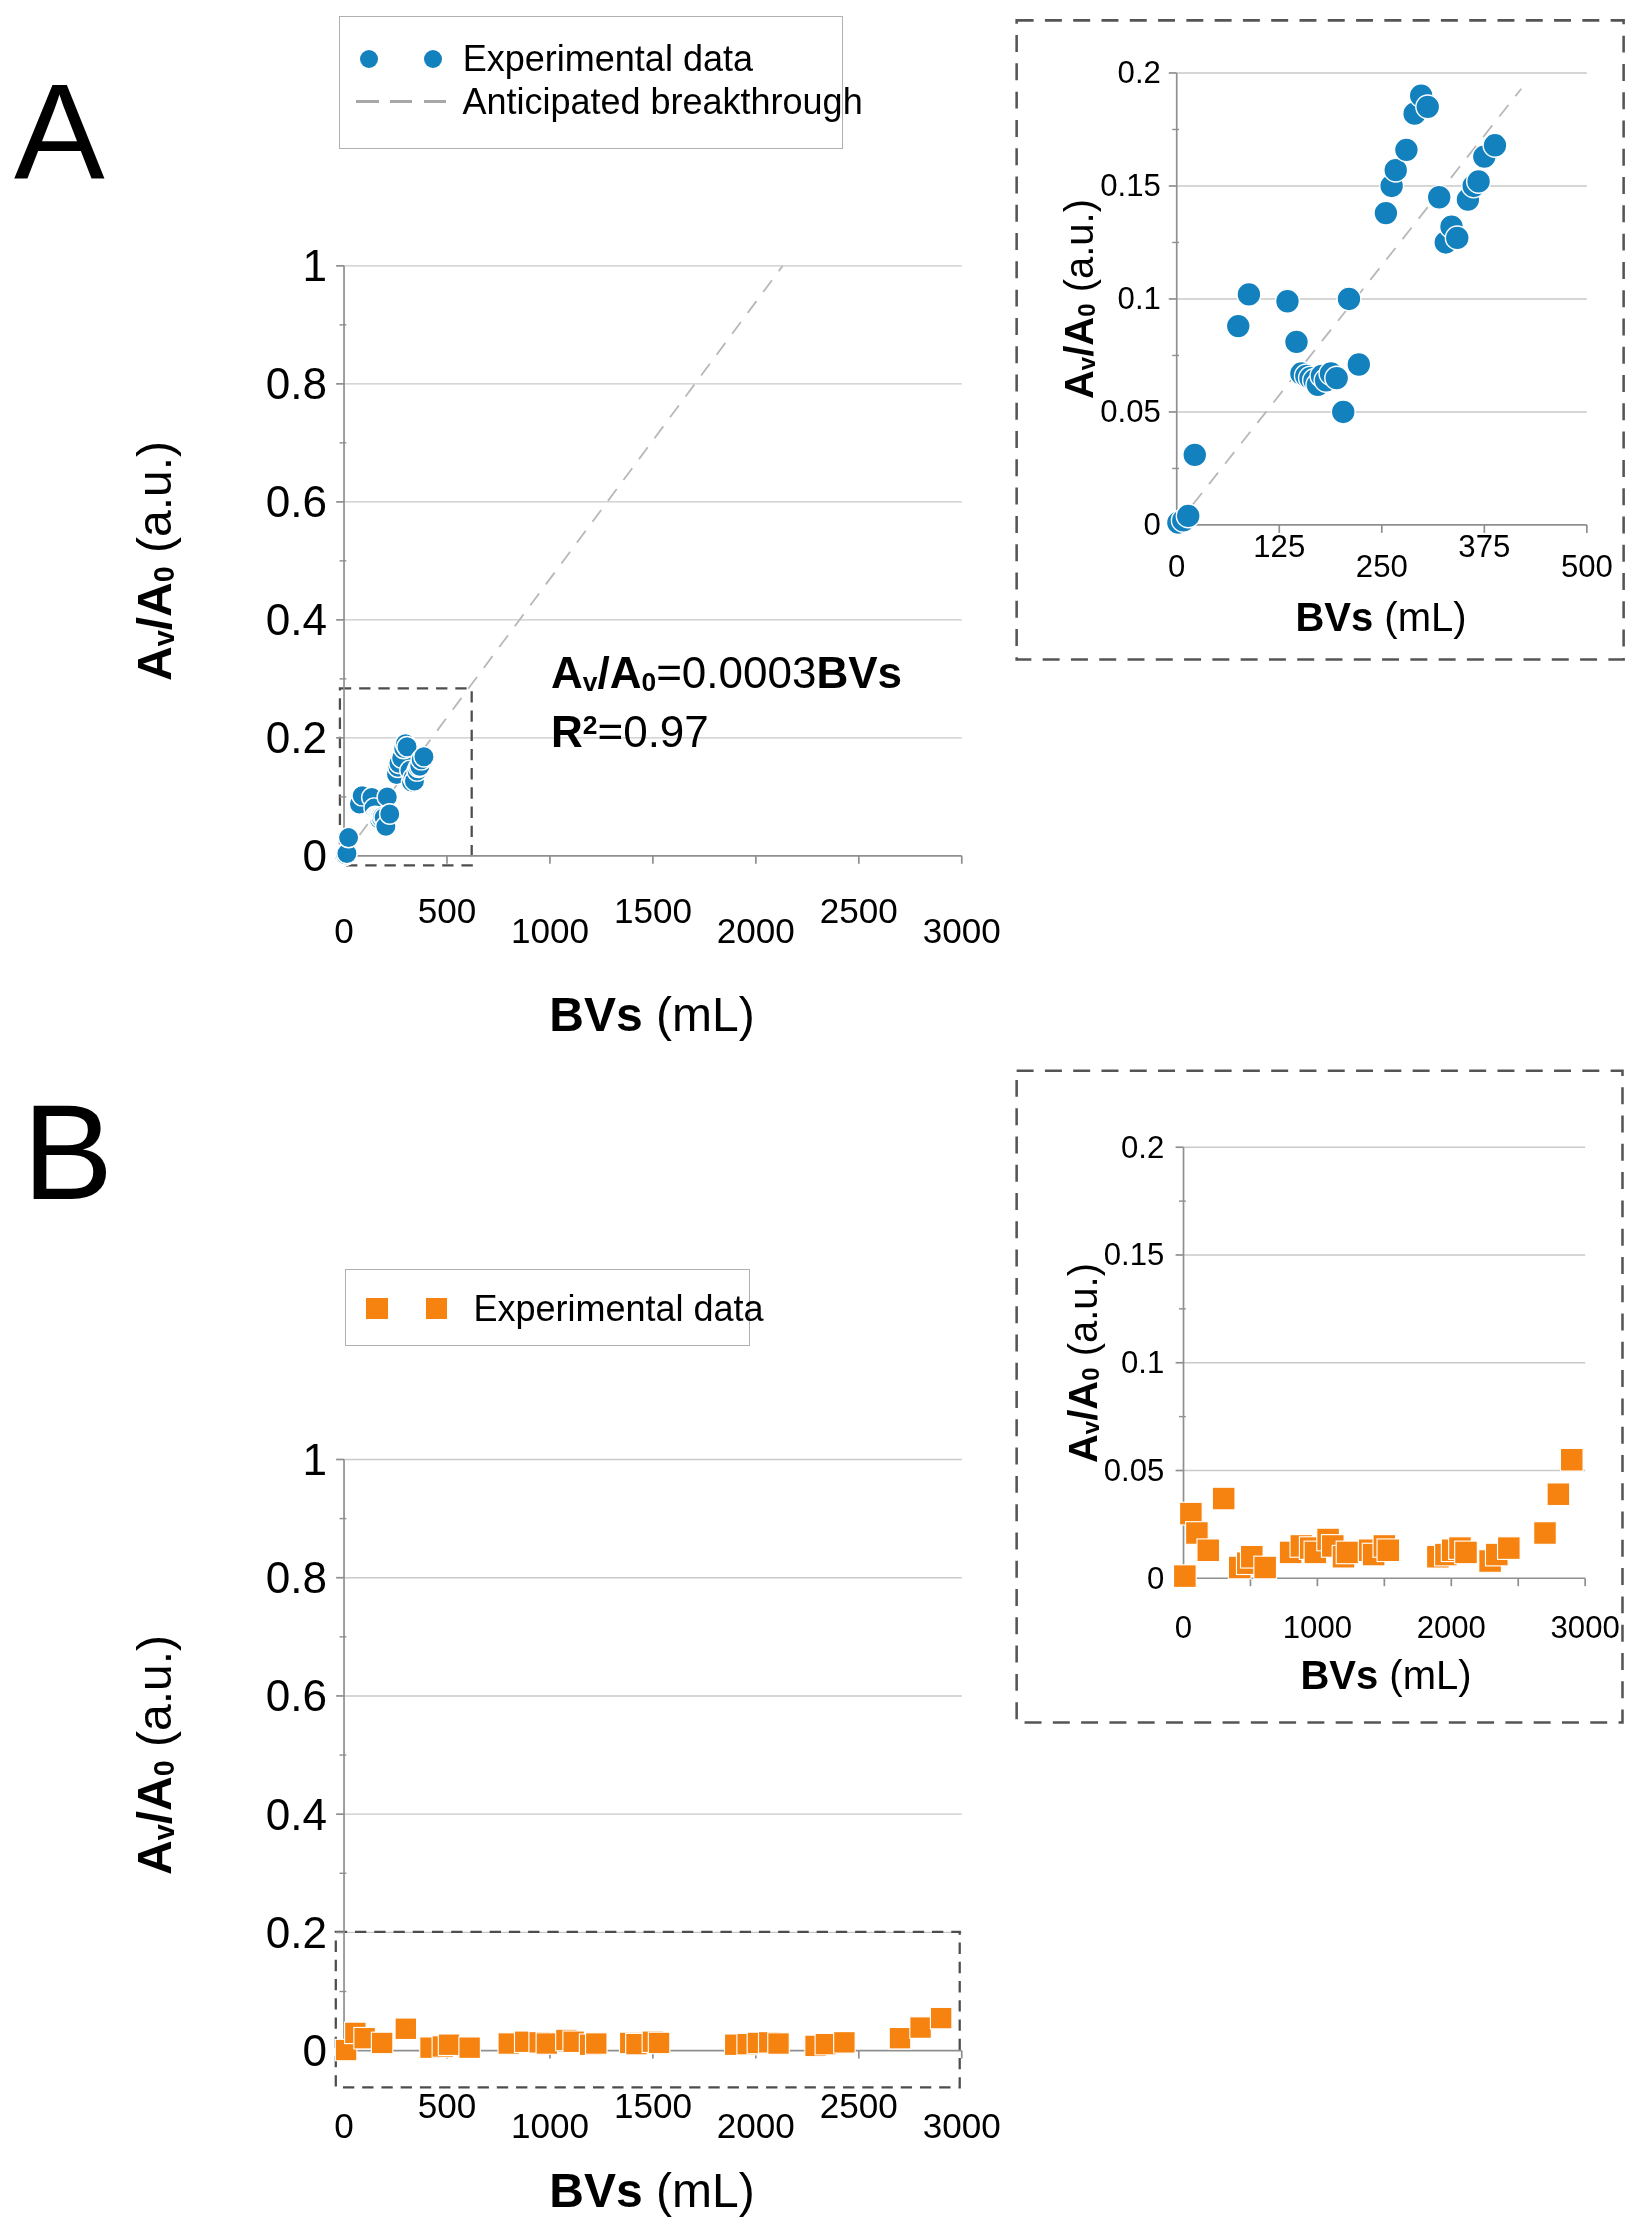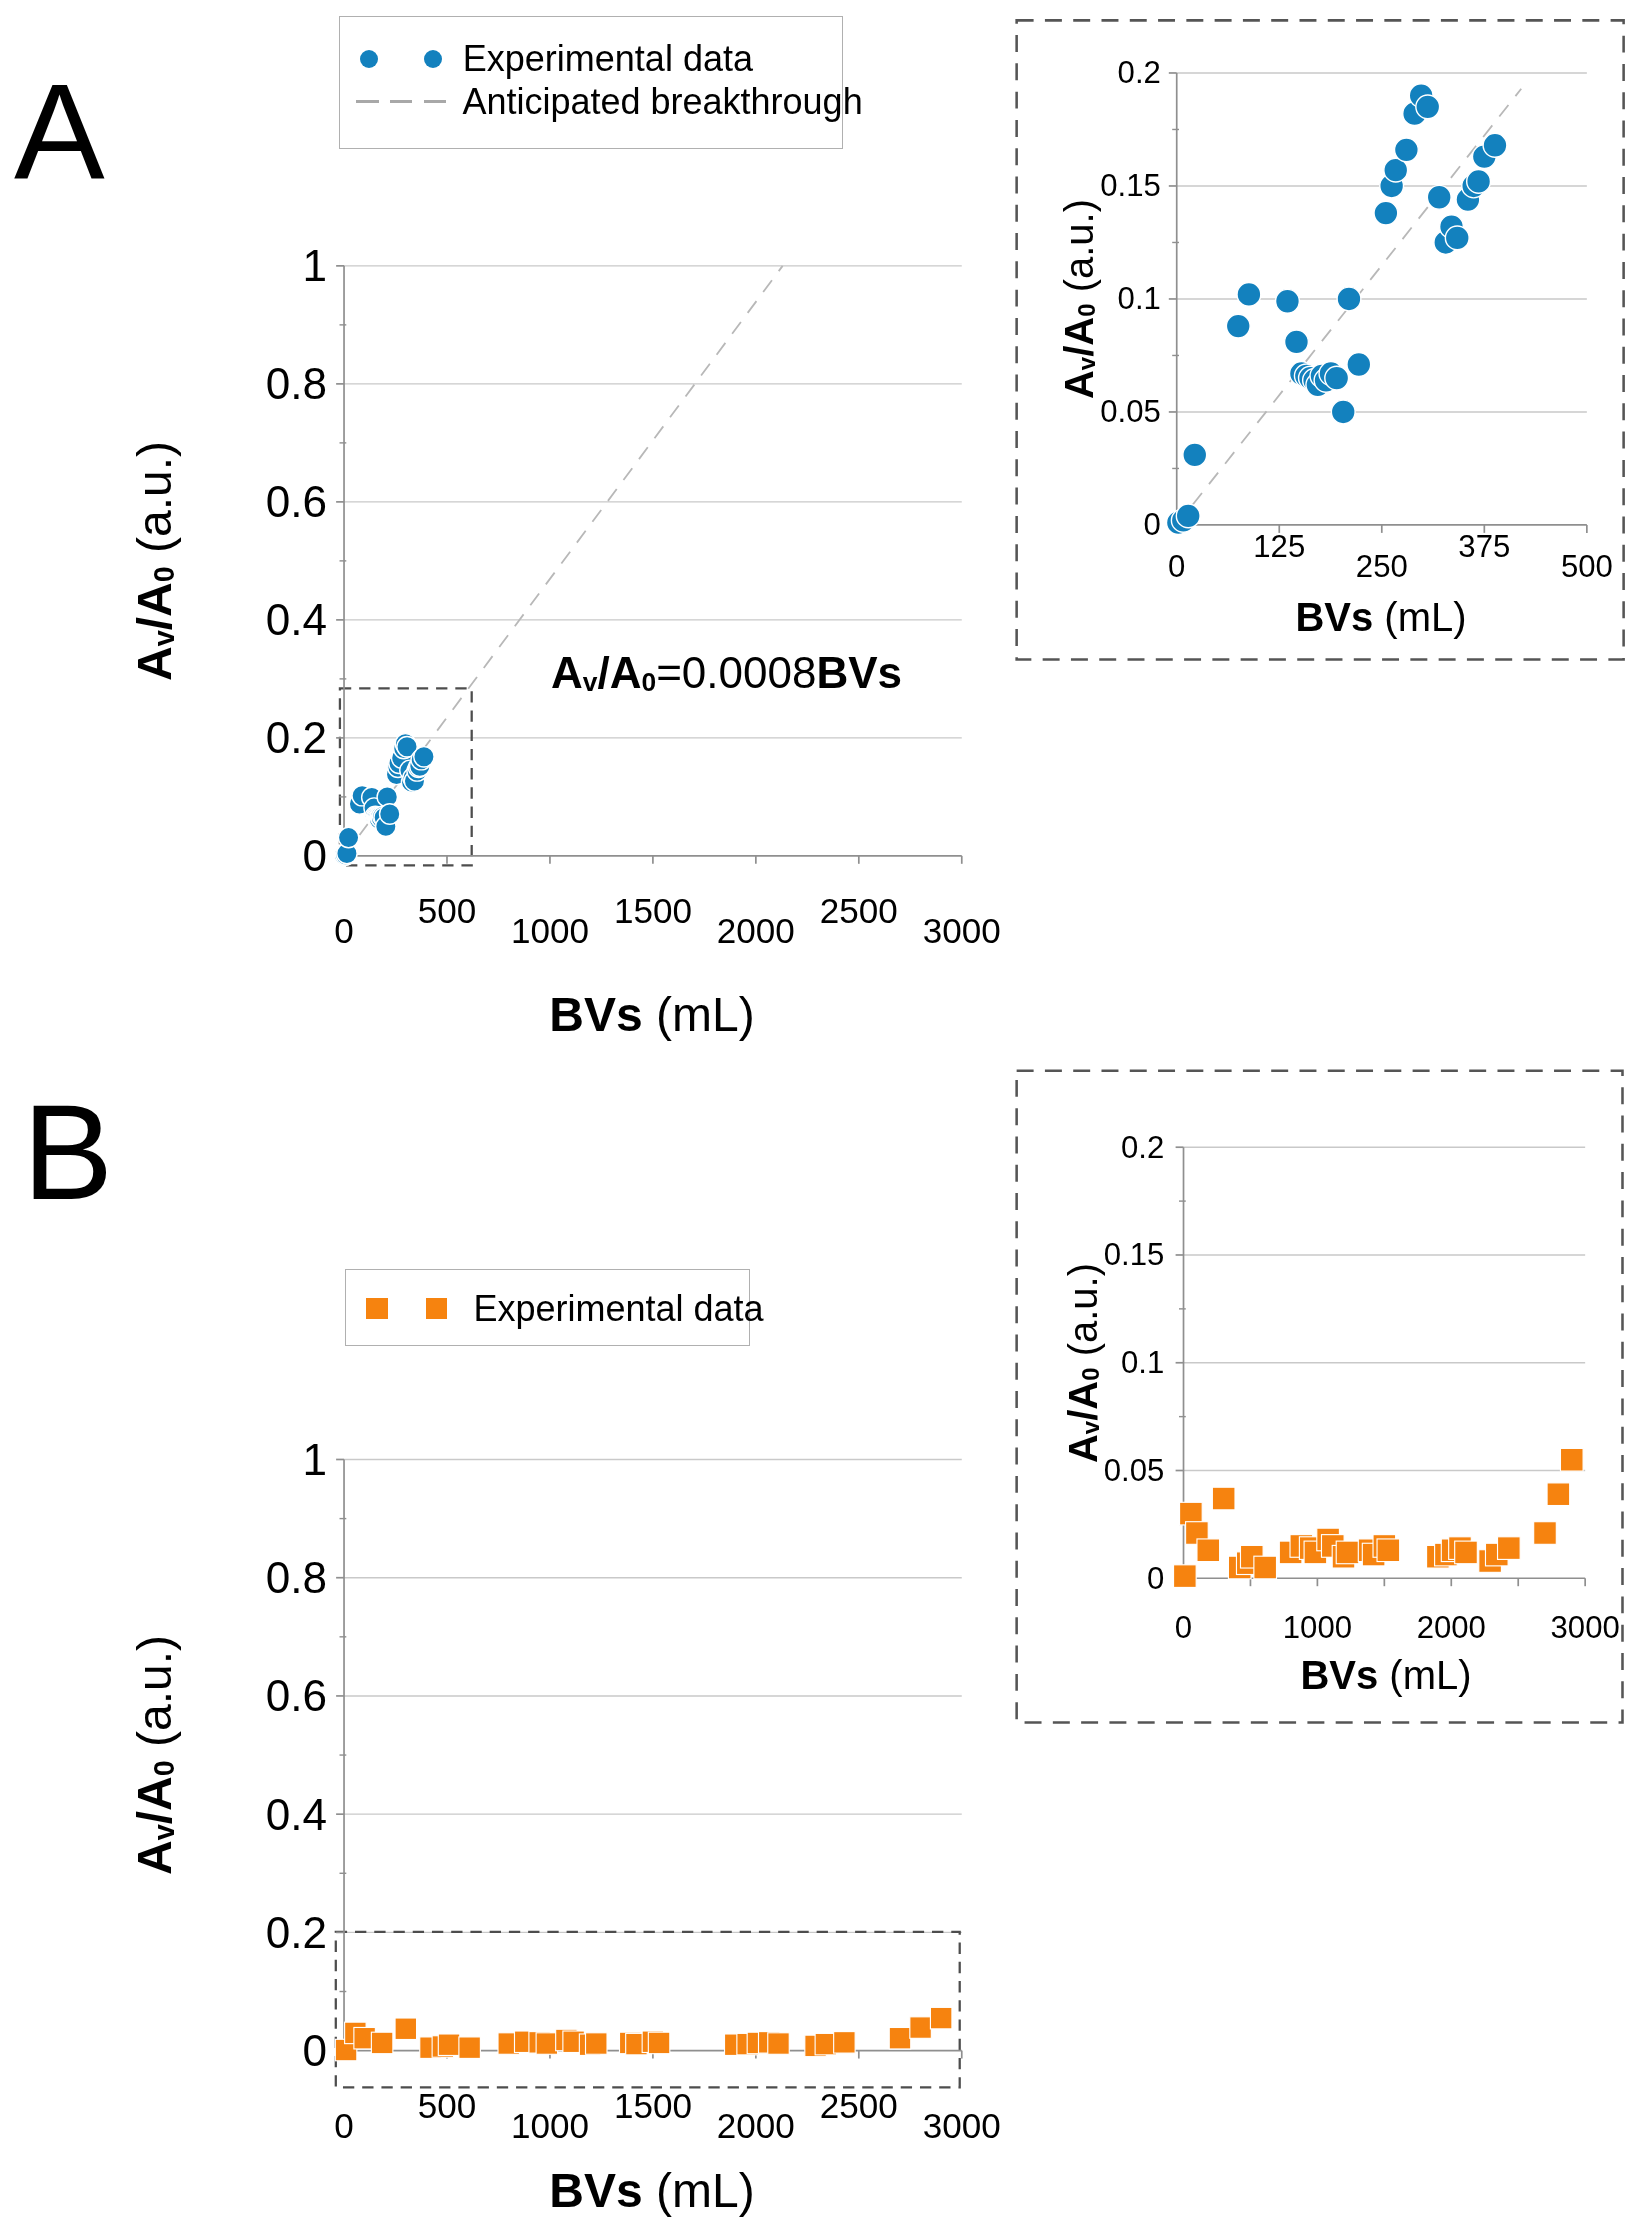--- a/index.html
+++ b/index.html
@@ -337,17 +337,18 @@
   <div class="ylab lab-inset" style="left:1079px;top:299px"><span class="seg-b">A</span><span class="seg-b seg-sub">v</span><span class="seg-b">/A</span><span class="seg-b seg-sub">0</span><span> (a.u.)</span></div>
   <div class="xlab lab-inset" style="left:1381px;top:617px"><span class="seg-b">BVs</span><span> (mL)</span></div>
 
   <div class="ylab lab-main" style="left:154px;top:1755px"><span class="seg-b">A</span><span class="seg-b seg-sub">v</span><span class="seg-b">/A</span><span class="seg-b seg-sub">0</span><span> (a.u.)</span></div>
   <div class="xlab lab-main" style="left:652px;top:2190px"><span class="seg-b">BVs</span><span> (mL)</span></div>
 
   <div class="ylab lab-inset" style="left:1083px;top:1363px"><span class="seg-b">A</span><span class="seg-b seg-sub">v</span><span class="seg-b">/A</span><span class="seg-b seg-sub">0</span><span> (a.u.)</span></div>
   <div class="xlab lab-inset" style="left:1386px;top:1675px"><span class="seg-b">BVs</span><span> (mL)</span></div>
 
   <div class="annotation" style="left:551px;top:644px">
-    <div><span class="seg-b">A</span><span class="seg-b seg-sub">v</span><span class="seg-b">/A</span><span class="seg-b seg-sub">0</span><span>=0.0008</span><span class="seg-b">BVs</span></div>
+    <div><span class="seg-b">A</span><span class="seg-b seg-sub">v</span><span class="seg-b">/A</span><span class="seg-b seg-sub">0</span><span>=0.0003</span><span class="seg-b">BVs</span></div>
+    <div><span class="seg-b">R</span><span class="seg-b seg-sup">2</span><span>=0.97</span></div>
   </div>
 
 </div>
 
 
 </body></html>

